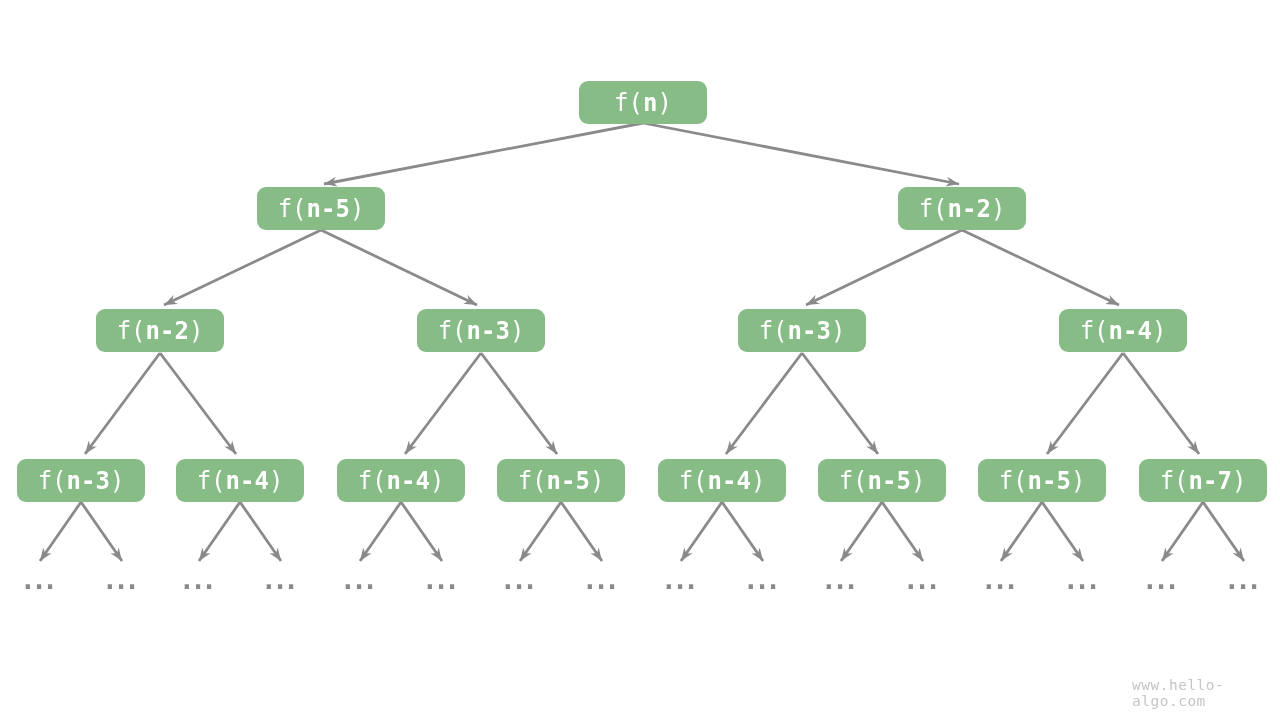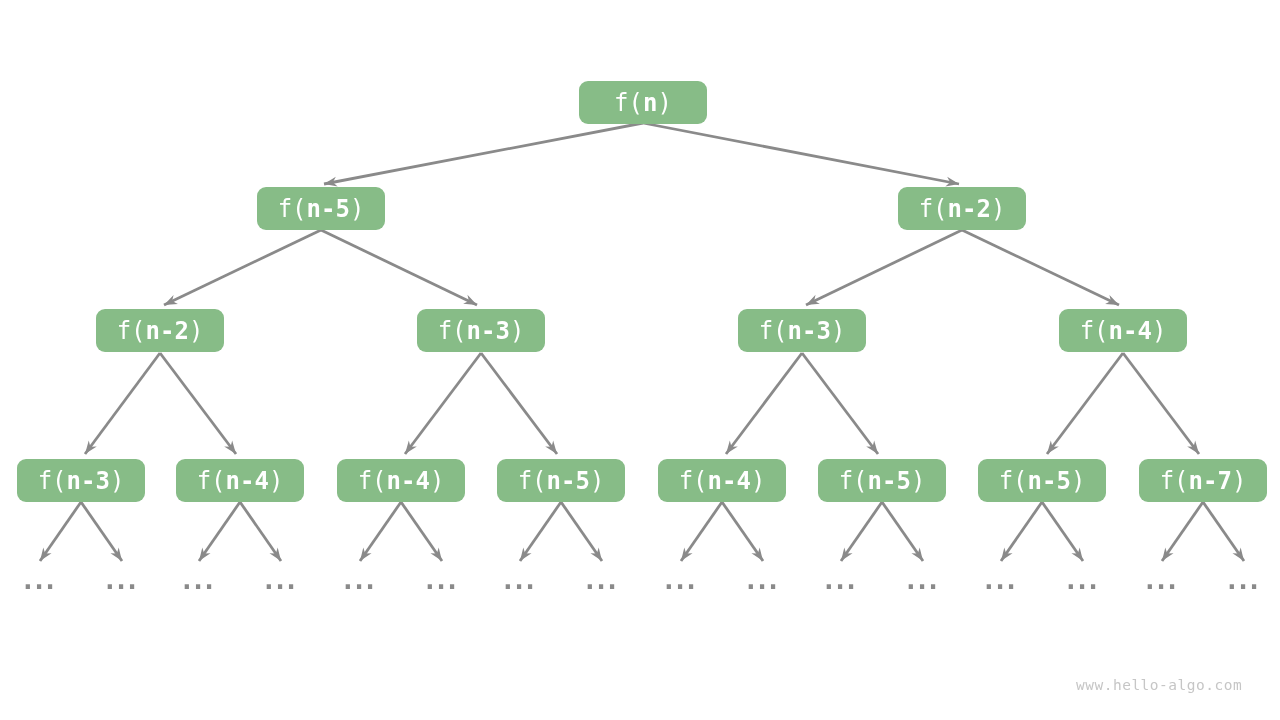--- a/index.html
+++ b/index.html
@@ -31,21 +31,21 @@
     color:#8a8a8a;
     font-family:"DejaVu Sans", sans-serif;
     font-weight:700;
     font-size:24px;
     line-height:14px;
     letter-spacing:2px;
     z-index:2;
   }
   .watermark{
     position:absolute;
-    left:1076px;top:677px;
+    left:1132px;top:677px;
     color:#c6c6c6;
     font-size:14.5px;
     letter-spacing:0.5px;
     z-index:2;
   }
 </style>
 </head>
 <body>
 
 <div class="stage">

